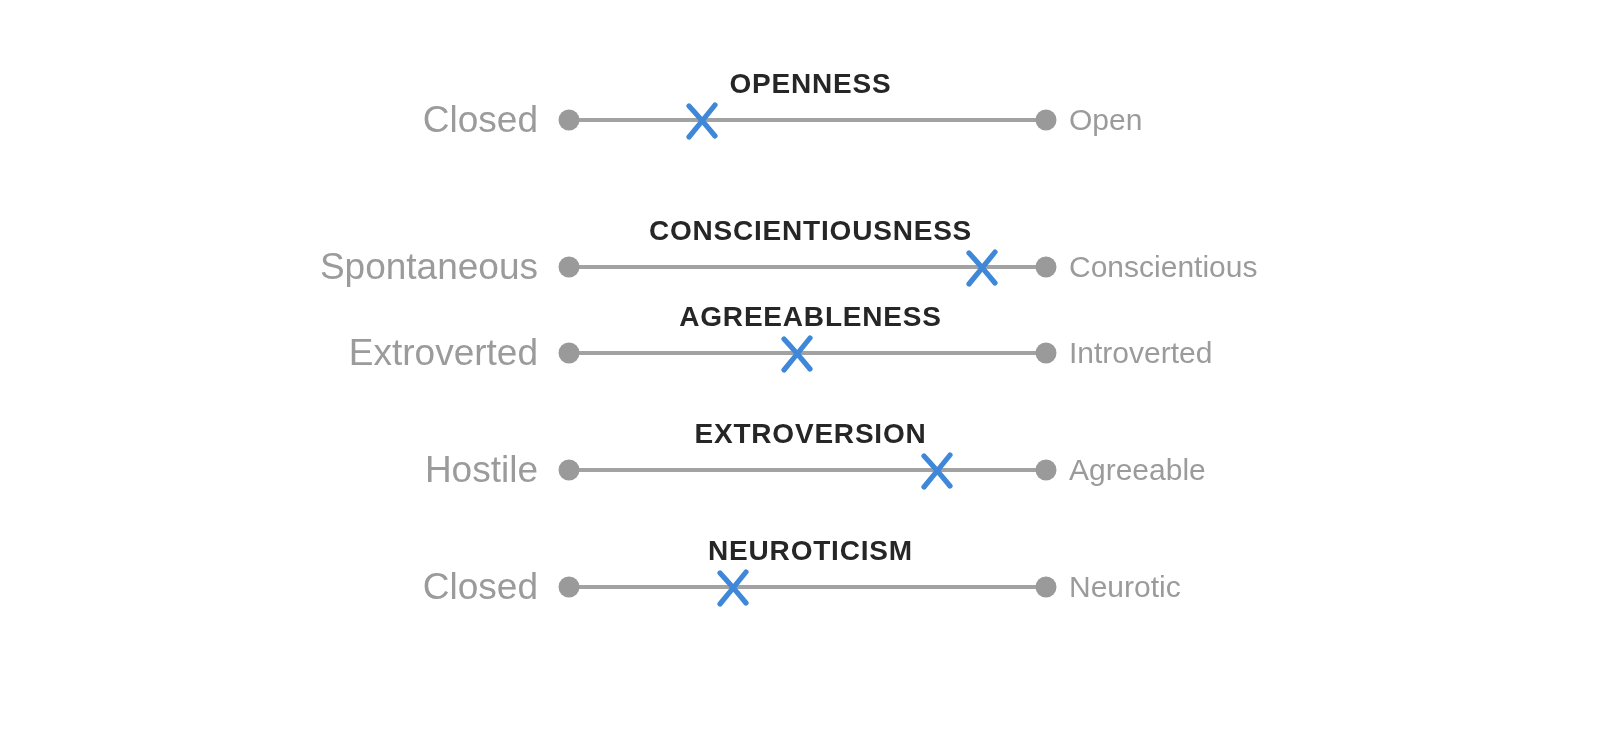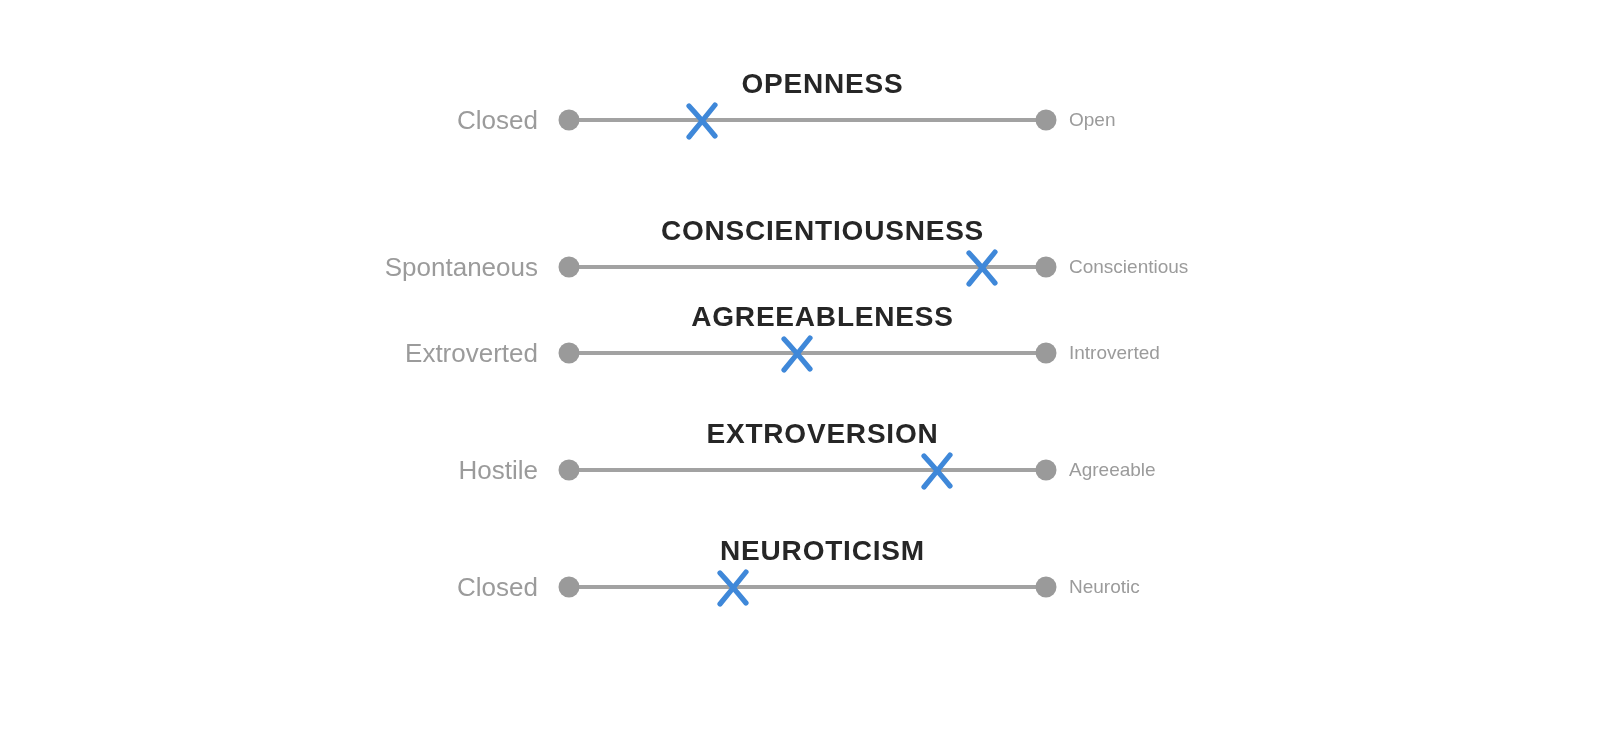--- a/index.html
+++ b/index.html
@@ -21,48 +21,48 @@
   }
   .trait-row {
     position: absolute;
     left: 0;
     width: 100%;
     height: 116px;
   }
   .trait-title {
     position: absolute;
     top: 3px;
-    left: 334px;
+    left: 322px;
     width: 977px;
     text-align: center;
     font-size: 28px;
     line-height: 34px;
     font-weight: 600;
     letter-spacing: 0.8px;
     color: var(--title-color);
     white-space: nowrap;
   }
   .label-left {
     position: absolute;
     left: 0;
     width: 538px;
     top: 56px;
     transform: translateY(-50%);
     text-align: right;
-    font-size: 26px;
+    font-size: 37px;
     color: var(--label-color);
     white-space: nowrap;
   }
   .label-right {
     position: absolute;
     left: 1069px;
     top: 56px;
     transform: translateY(-50%);
     text-align: center;
-    font-size: 19px;
+    font-size: 30px;
     color: var(--label-color);
     white-space: nowrap;
   }
   .track {
     position: absolute;
     left: 569px;
     top: 56px;
     width: 477px;
     height: 0;
   }

